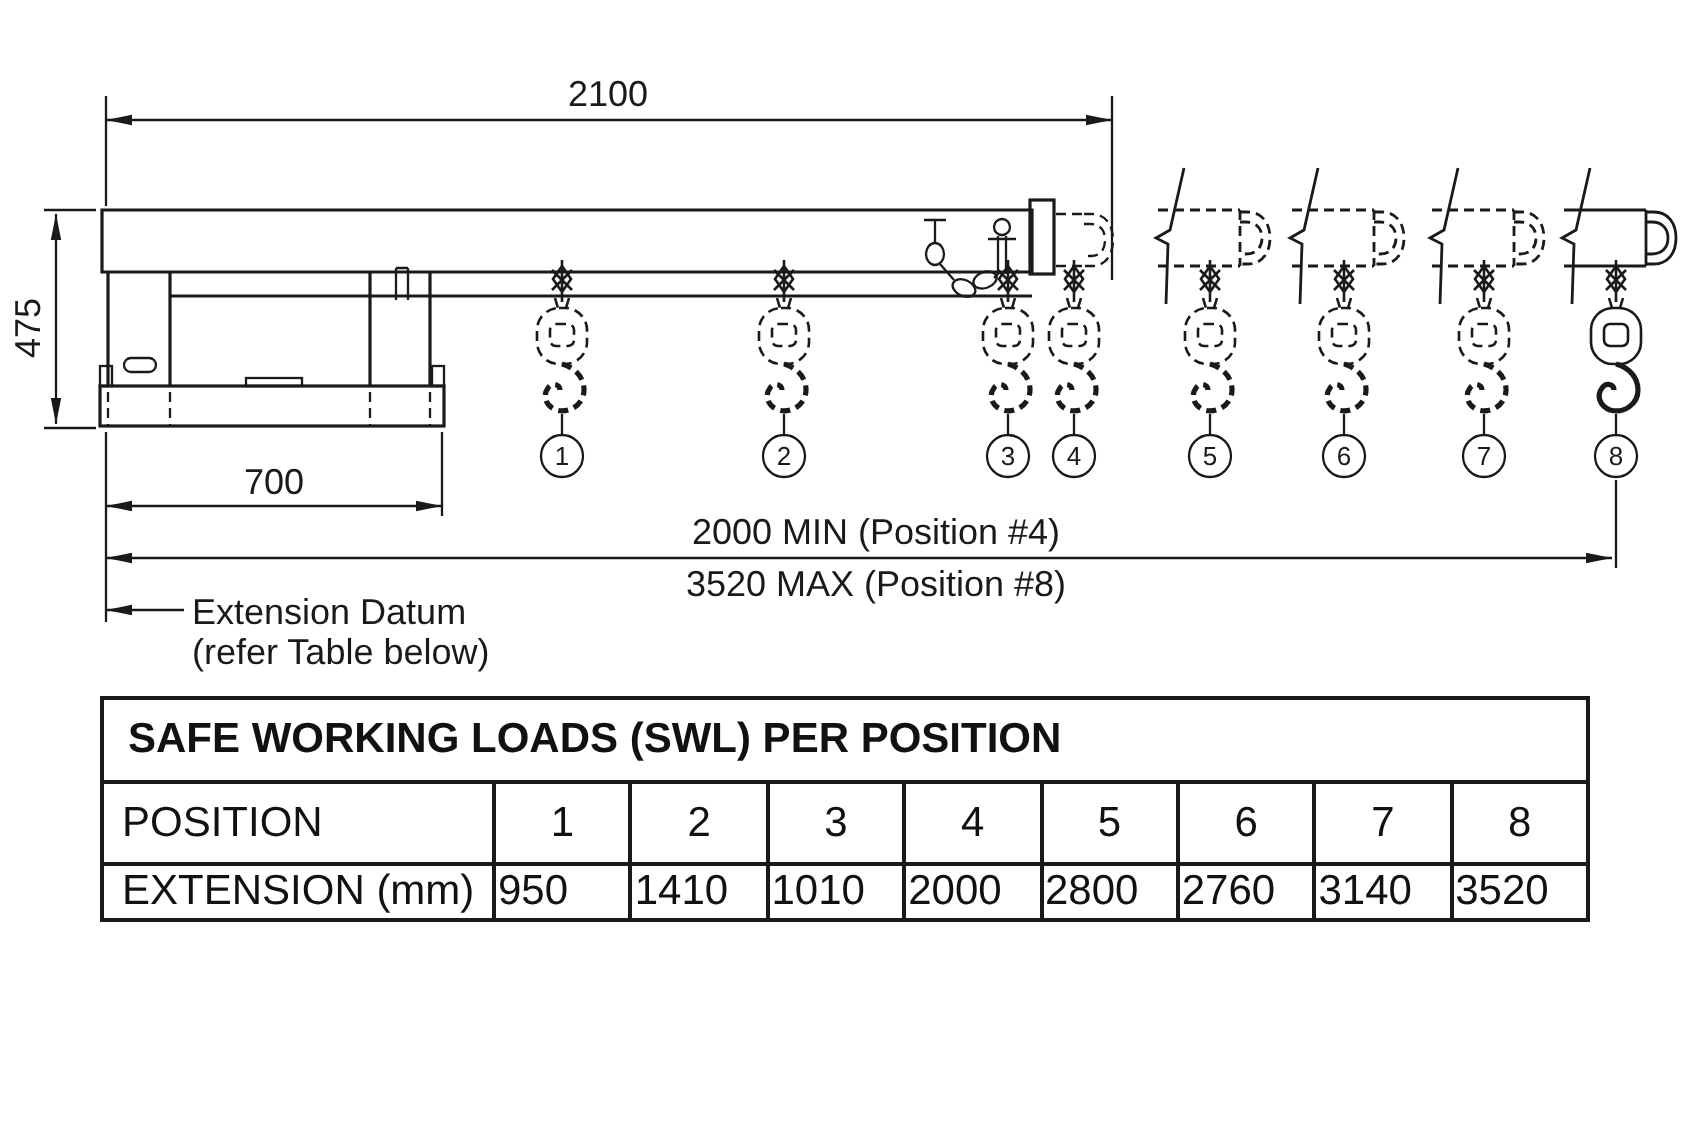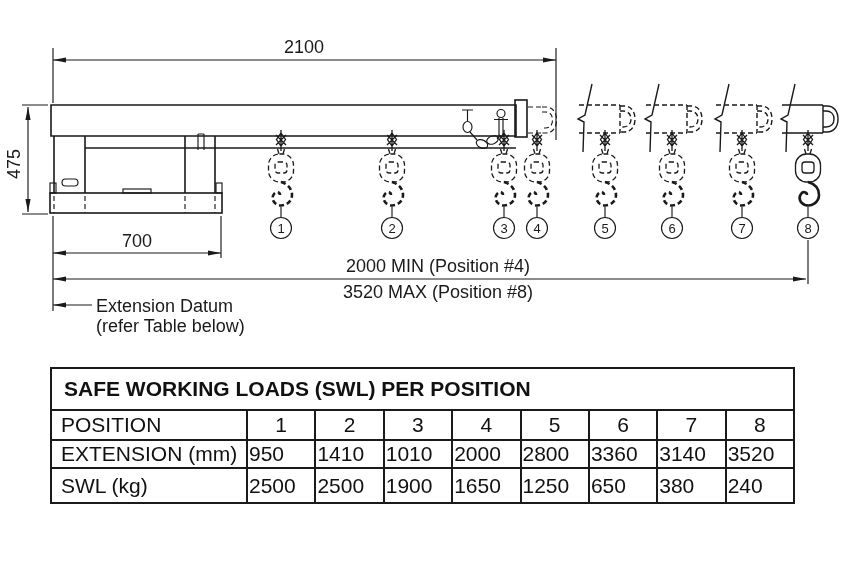--- a/index.html
+++ b/index.html
@@ -6,29 +6,29 @@
   #stage{position:relative;width:850px;height:567px;background:#fff;overflow:hidden;
          font-family:"Liberation Sans",sans-serif;}
   #drawing{position:absolute;left:0;top:0;}
   svg text{font-family:"Liberation Sans",sans-serif;fill:#1a1a1a;}
   text.dim{font-size:18px;}
   text.balloon-num{font-size:13px;text-anchor:middle;}
   .st{stroke:#1a1a1a;stroke-width:1.6;fill:none;}
   .th{stroke:#1a1a1a;stroke-width:1.15;fill:none;}
   .dsh{stroke-dasharray:5 3;}
   
-  table.swl{position:absolute;left:50px;top:367px;width:745px;border-collapse:collapse;
+  table.swl{position:absolute;left:50px;top:348px;width:745px;border-collapse:collapse;
             table-layout:fixed;background:#fff;}
   table.swl td{border:2px solid #1a1a1a;font-size:21px;color:#111;
                white-space:nowrap;overflow:hidden;vertical-align:middle;}
   td.title-cell{font-weight:bold;text-align:left;padding-left:12px;}
   td.row-label{text-align:left;padding-left:9px;}
   td.pos-head{text-align:center;}
   td.num{text-align:left;padding-right:7px;}
-  tr.r-title{height:42px;} tr.r-pos{height:30px;} tr.r-ext{height:24px;} tr.r-swl{height:35px;}
+  tr.r-title{height:42px;} tr.r-pos{height:41px;} tr.r-ext{height:24px;} tr.r-swl{height:35px;}
 </style>
 </head>
 <body>
 
 <div id="stage">
 
   <svg id="drawing" width="850" height="352" viewBox="0 0 850 352">
     <defs>
       <marker id="arr" viewBox="0 -3 14 6" refX="13" refY="0" markerWidth="14" markerHeight="6" orient="auto-start-reverse" markerUnits="userSpaceOnUse">
         <path d="M0,-2.6 L13,0 L0,2.6 Z" fill="#1a1a1a"></path>
@@ -184,30 +184,19 @@
         <td class="pos-head">7</td>
         <td class="pos-head">8</td>
       </tr>
       <tr class="r-ext">
         <td class="row-label">EXTENSION (mm)</td>
         <td class="num">950</td>
         <td class="num">1410</td>
         <td class="num">1010</td>
         <td class="num">2000</td>
         <td class="num">2800</td>
-        <td class="num">3360</td>
+        <td class="num">2760</td>
         <td class="num">3140</td>
         <td class="num">3520</td>
-      </tr>
-      <tr class="r-swl">
-        <td class="row-label">SWL (kg)</td>
-        <td class="num">2500</td>
-        <td class="num">2500</td>
-        <td class="num">1900</td>
-        <td class="num">1650</td>
-        <td class="num">1250</td>
-        <td class="num">650</td>
-        <td class="num">380</td>
-        <td class="num">240</td>
       </tr>
     </tbody>
   </table>
 </div>
 
 </body></html>

